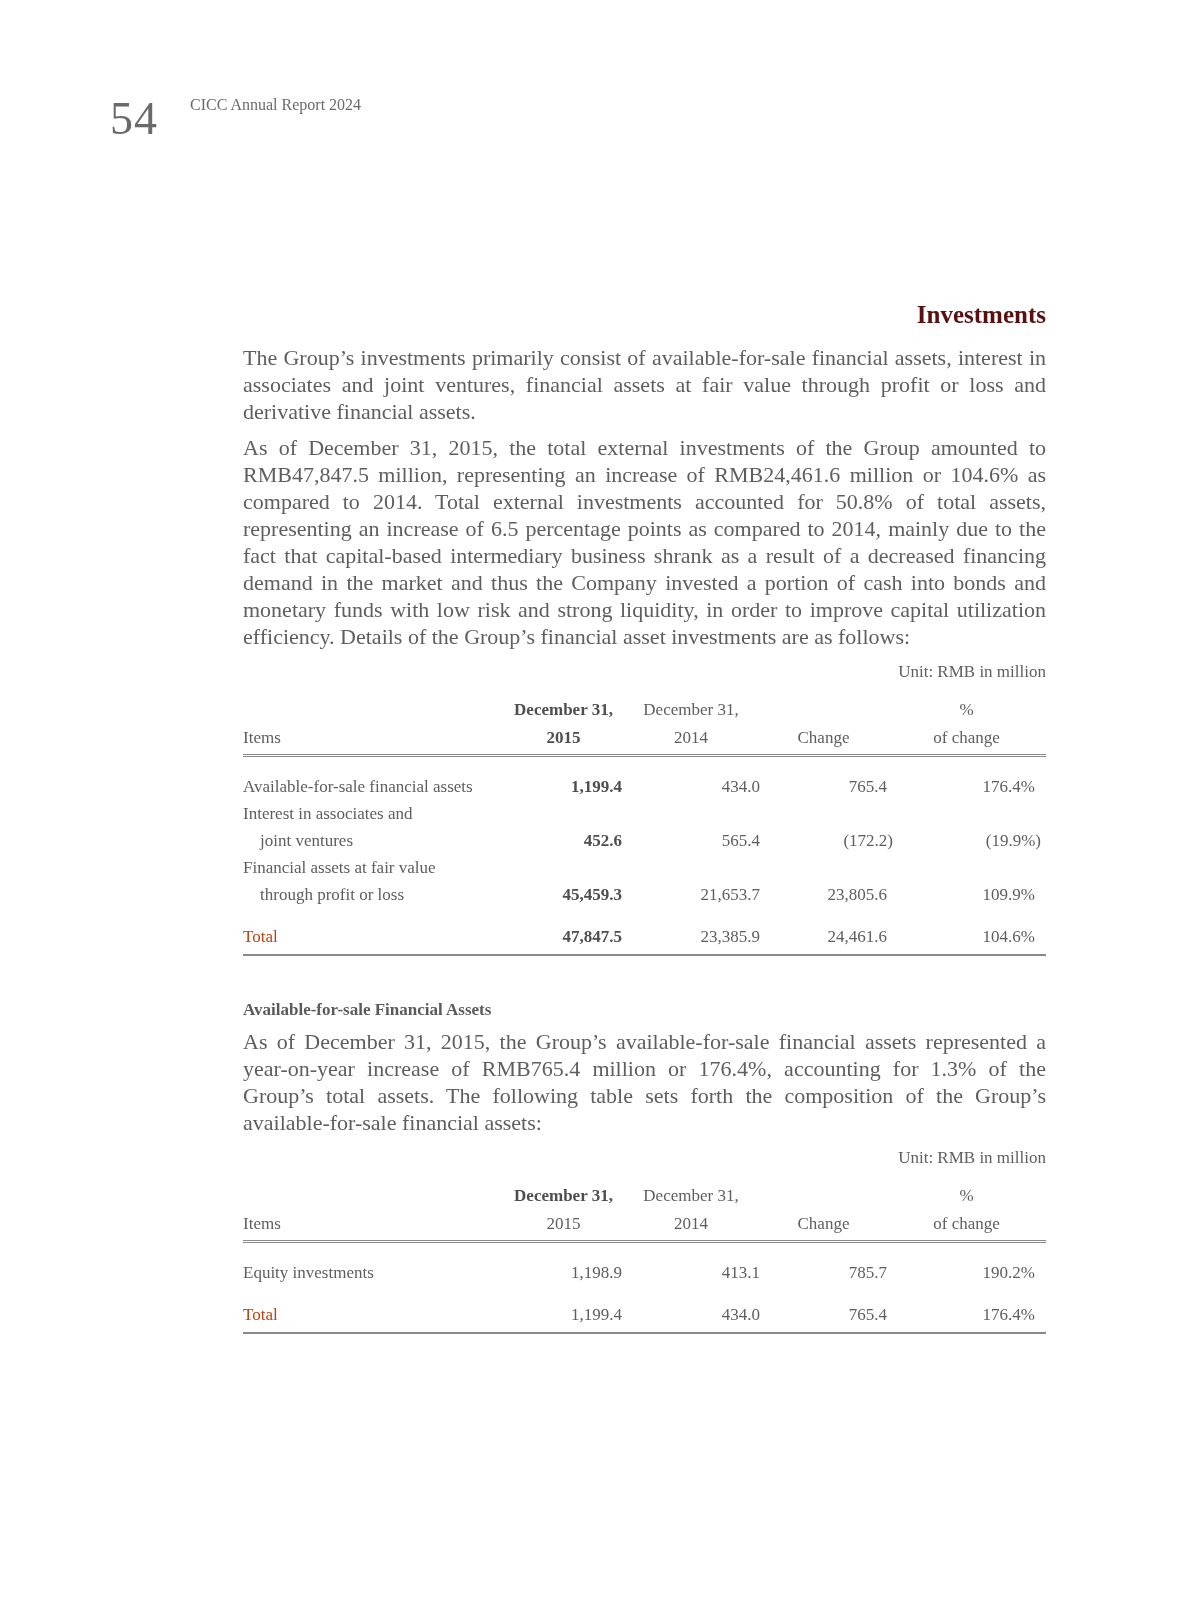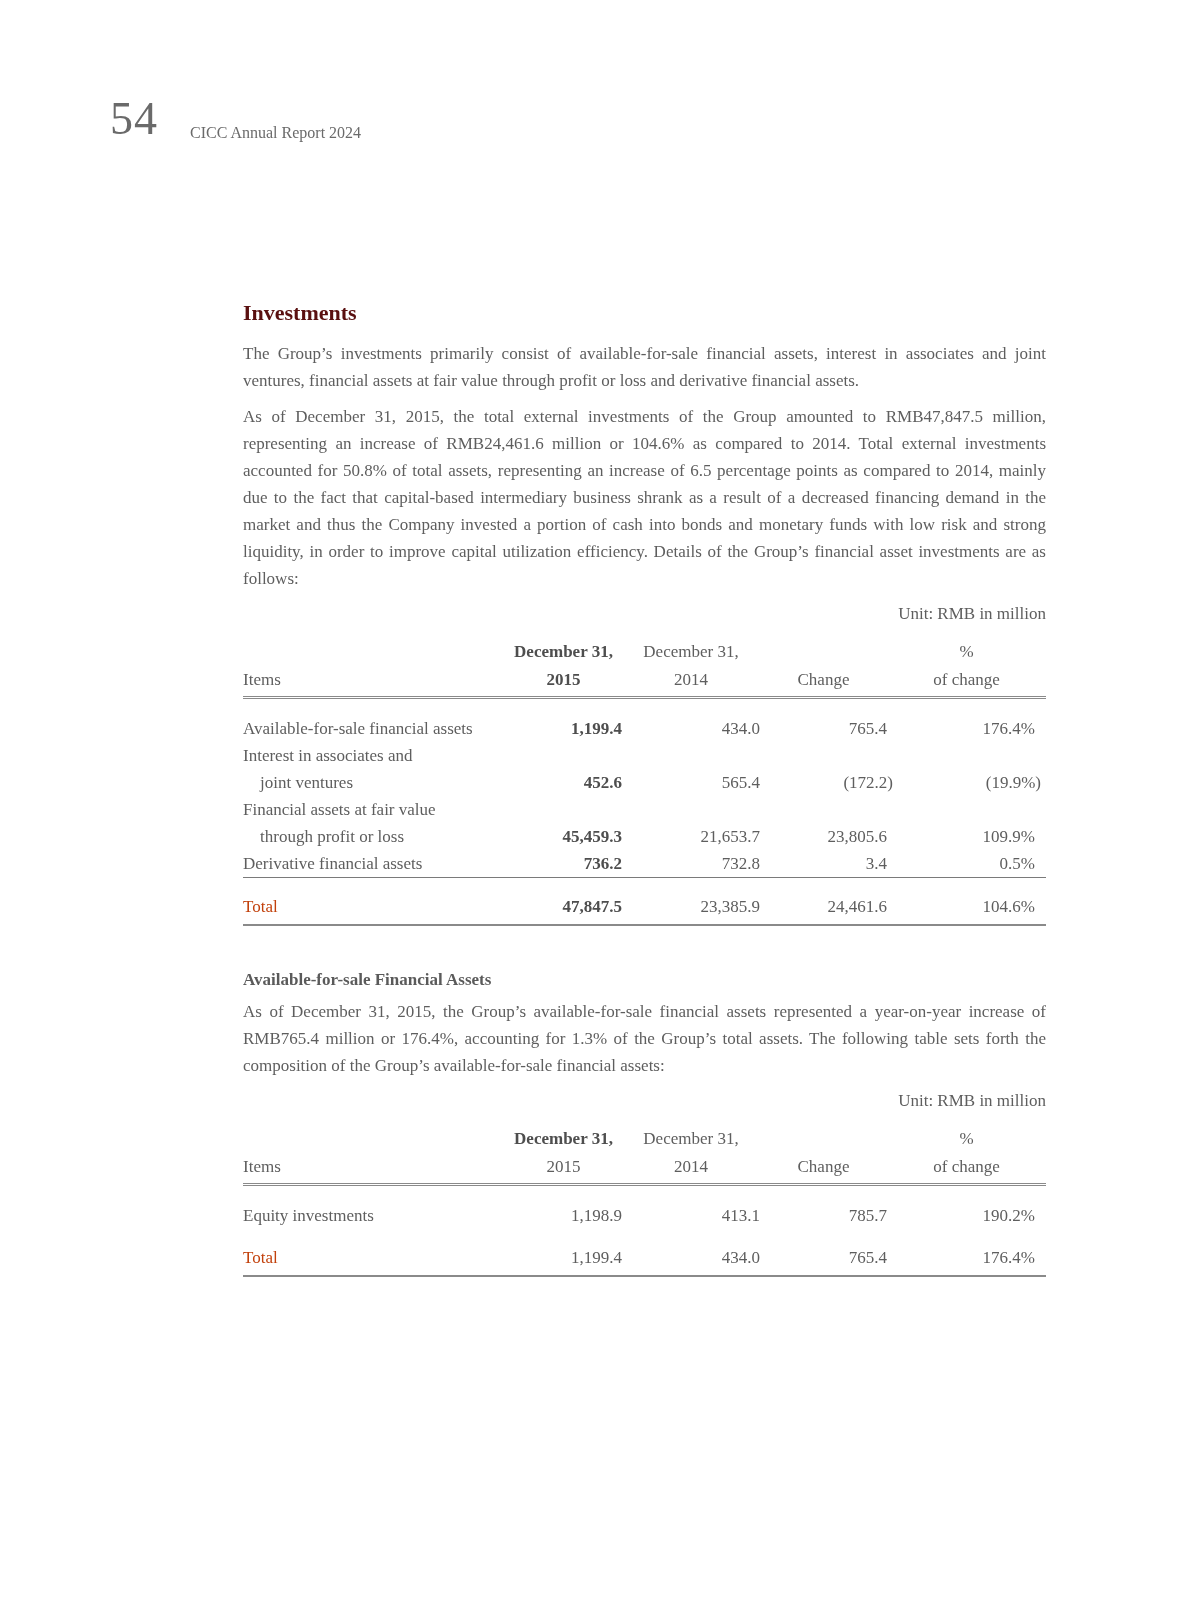--- a/index.html
+++ b/index.html
@@ -1,23 +1,23 @@
 <!DOCTYPE html>
 <html><head>
 <meta charset="utf-8">
 <style>
   html, body { margin: 0; padding: 0; background: #ffffff; }
   body { width: 1190px; height: 1615px; position: relative; overflow: hidden;
          font-family: "Liberation Serif", "DejaVu Serif", serif; color: #5e5e5e; }
-  .page-header { position: absolute; left: 110px; top: 96px; display: flex; align-items: flex-end; }
+  .page-header { position: absolute; left: 110px; top: 96px; display: flex; align-items: flex-start; }
   .page-number { font-size: 46px; color: #6a6a6a; line-height: 1; letter-spacing: 1px; }
   .report-title { font-size: 16px; color: #6a6a6a; margin-left: 32px; }
   .content { position: absolute; left: 243px; top: 300px; width: 803px; }
-  .section-title { font-size: 22px; font-weight: bold; color: #5a1010; margin: 0 0 14px 0; line-height: 1.2; }
-  p.body { font-size: 17px; line-height: 27px; text-align: justify; margin: 5px 0 9px 0; color: #5e5e5e; }
+  .section-title { font-size: 25px; font-weight: bold; color: #5a1010; margin: 0 0 14px 16px; line-height: 1.2; text-align: right; }
+  p.body { font-size: 22px; line-height: 27px; text-align: justify; margin: 5px 0 9px 0; color: #5e5e5e; }
   .unit { text-align: right; font-size: 17px; margin: 12px 0 14px 0; color: #5e5e5e; }
   table.fin { width: 100%; border-collapse: collapse; font-size: 17px; color: #5e5e5e; }
   table.fin th { font-weight: normal; text-align: center; line-height: 28px; padding: 0; vertical-align: bottom; }
   table.fin th.items { text-align: left; }
   table.fin th.bold, table.fin td.bold { font-weight: bold; color: #4e4e4e; }
   table.fin thead tr.last th { border-bottom: 3px double #8a8a8a; padding-bottom: 2px; }
   table.fin td { text-align: right; line-height: 27px; padding: 0; vertical-align: bottom; }
   table.fin td.label { text-align: left; }
   table.fin td.indent { padding-left: 17px; }
   table.fin tr.spacer td { height: 16px; line-height: 16px; }
@@ -104,27 +104,20 @@
           <td></td>
           <td></td>
       </tr>
       <tr>
         <td class="label indent">through profit or loss</td>
         <td class="bold">45,459.3</td>
         <td>21,653.7</td>
         <td style="padding-right:11px">23,805.6</td>
         <td class="pct-pad">109.9%</td>
       </tr>
-      <tr class="prefoot">
-        <td class="label">Derivative financial assets</td>
-        <td class="bold">736.2</td>
-        <td>732.8</td>
-        <td style="padding-right:11px">3.4</td>
-        <td class="pct-pad">0.5%</td>
-      </tr>
       <tr class="foot-spacer">
           <td colspan="5"></td>
         </tr>
       <tr class="total">
         <td class="label">Total</td>
         <td class="bold">47,847.5</td>
         <td>23,385.9</td>
         <td style="padding-right:11px">24,461.6</td>
         <td class="pct-pad">104.6%</td>
       </tr>

